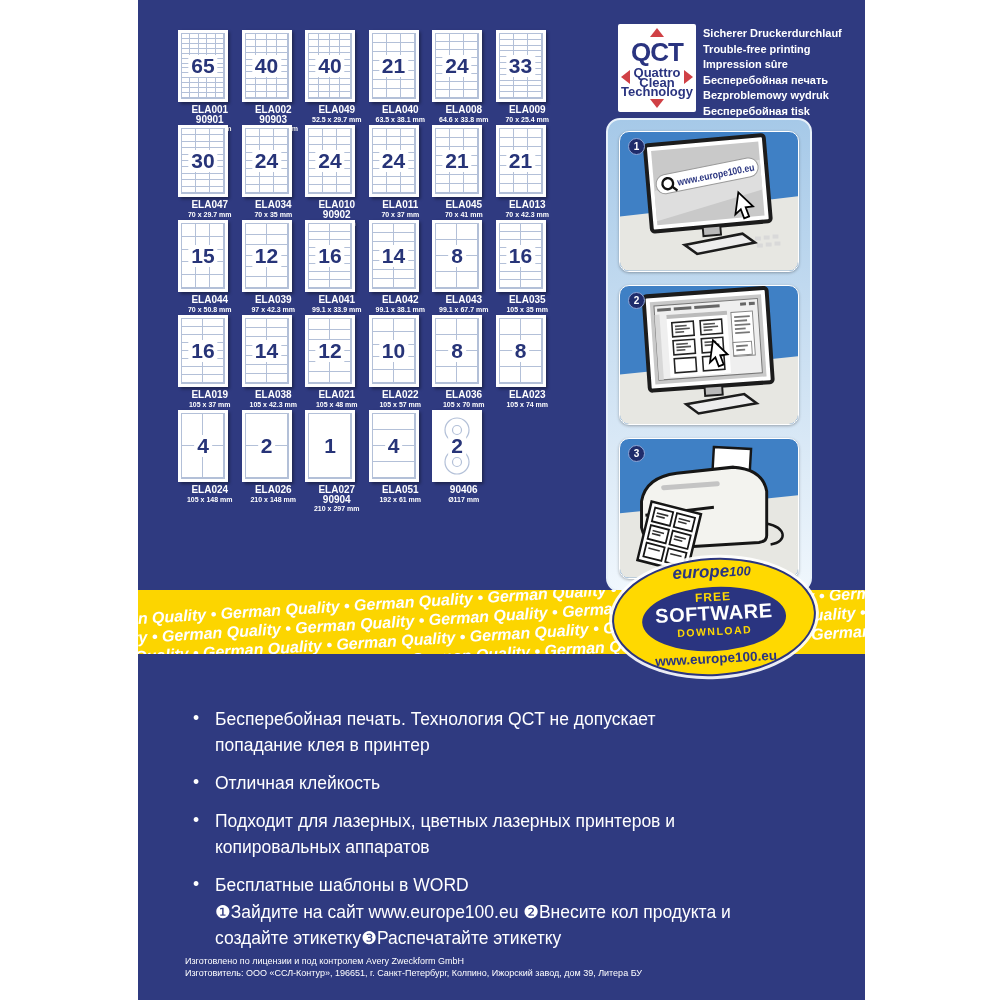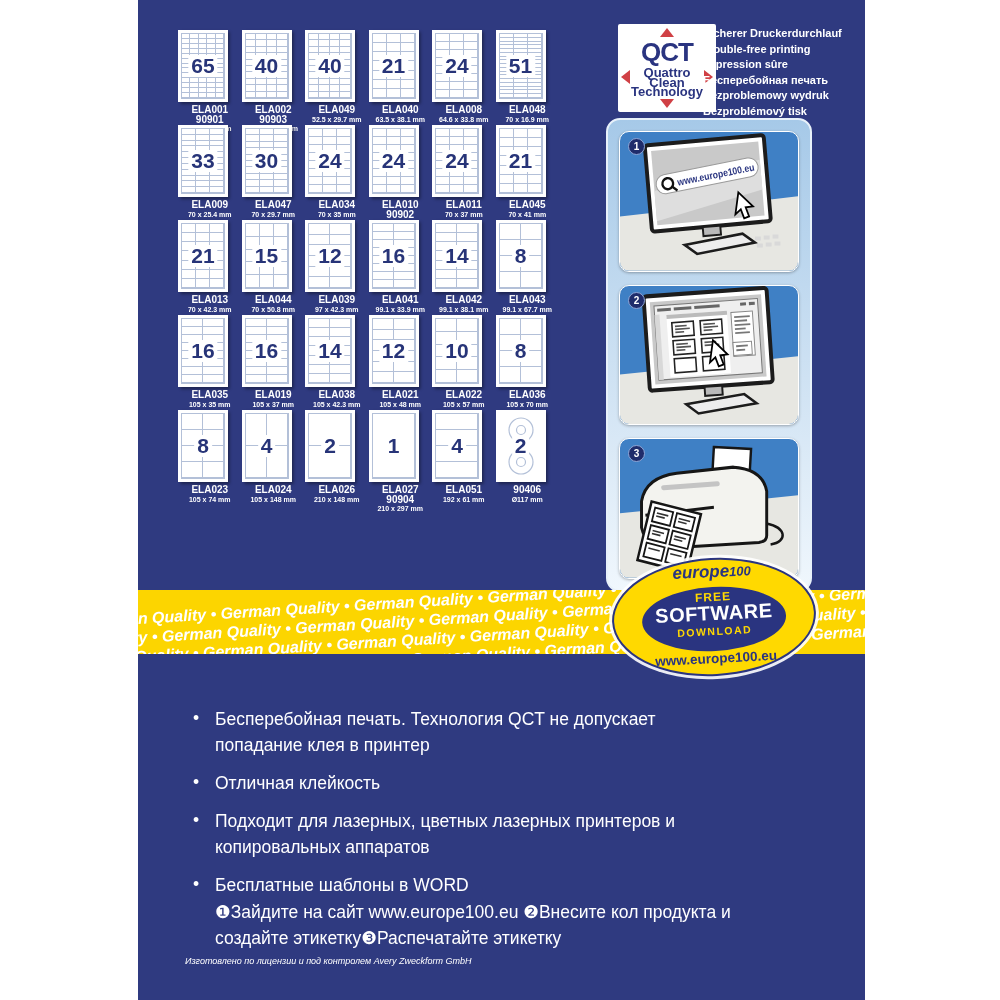--- a/index.html
+++ b/index.html
@@ -16,21 +16,21 @@
   .sgrid{position:absolute;inset:3px;border:1px solid #b3c0d8;}
   .cdsvg{position:absolute;left:3px;top:3px;width:44px;height:66px;}
   .snum{position:absolute;left:50%;top:50%;transform:translate(-50%,-50%);
         font-size:21px;font-weight:bold;color:#273478;background:#fff;
         padding:0 3px;line-height:22px;white-space:nowrap;}
   .cap{margin-top:3px;text-align:center;color:#fff;font-weight:bold;}
   .cap .code{font-size:10px;line-height:9.5px;}
   .cap .dims{font-size:7px;line-height:9px;font-weight:bold;}
 
   
-  .qct{position:absolute;left:480px;top:24px;width:98px;height:88px;background:#fff;
+  .qct{position:absolute;left:480px;top:24px;width:78px;height:88px;background:#fff;
        border-radius:2px;text-align:center;z-index:1;}
   .tri{position:absolute;width:0;height:0;}
   .tri-up{left:50%;top:4px;transform:translateX(-50%);
           border-left:7px solid transparent;border-right:7px solid transparent;border-bottom:9px solid #d04045;}
   .tri-down{left:50%;bottom:4px;transform:translateX(-50%);
           border-left:7px solid transparent;border-right:7px solid transparent;border-top:9px solid #d04045;}
   .tri-left{left:3px;top:46px;border-top:7px solid transparent;border-bottom:7px solid transparent;border-right:9px solid #d04045;}
   .tri-right{right:3px;top:46px;border-top:7px solid transparent;border-bottom:7px solid transparent;border-left:9px solid #d04045;}
   .qct-name{margin-top:14px;font-size:26px;line-height:28px;font-weight:bold;color:#2a3480;letter-spacing:-1px;}
   .qct-sub{margin-top:2px;font-size:13px;line-height:9.5px;font-weight:bold;color:#2a3480;}
@@ -75,21 +75,21 @@
          font-weight:bold;font-size:13.5px;}
 
   
   .bullets{position:absolute;left:47px;top:706px;width:560px;z-index:1;}
   .bullet{position:relative;padding-left:30px;margin-bottom:12px;color:#fff;
           font-size:17.5px;line-height:26px;}
   .bullet .mark{position:absolute;left:8px;top:-1px;}
   .bullet .sub{margin-top:1px;}
 
   
-  .fineprint{position:absolute;left:47px;top:956px;z-index:1;font-style:italic;}
+  .fineprint{position:absolute;left:47px;top:956px;z-index:1;}
   .fineprint div{color:#fff;font-size:9px;line-height:11.5px;white-space:nowrap;}
 </style>
 </head>
 <body>
 
 <div class="poster">
 
   <div class="sheets" id="sheets">
       <div class="cell">
         <div class="sheet">
@@ -134,30 +134,20 @@
         </div>
       </div>
       <div class="cell">
         <div class="sheet">
           <div class="sgrid" style="background-image: repeating-linear-gradient(90deg, transparent 0px, transparent calc(33.3333% - 1px), rgb(179, 192, 216) calc(33.3333% - 1px), rgb(179, 192, 216) 33.3333%), repeating-linear-gradient(transparent 0px, transparent calc(12.5% - 1px), rgb(179, 192, 216) calc(12.5% - 1px), rgb(179, 192, 216) 12.5%);"></div>
           <span class="snum">24</span>
         </div>
         <div class="cap">
           <div class="code">ELA008</div>
           <div class="dims">64.6 x 33.8 mm</div>
-        </div>
-      </div>
-      <div class="cell">
-        <div class="sheet">
-          <div class="sgrid" style="background-image: repeating-linear-gradient(90deg, transparent 0px, transparent calc(33.3333% - 1px), rgb(179, 192, 216) calc(33.3333% - 1px), rgb(179, 192, 216) 33.3333%), repeating-linear-gradient(transparent 0px, transparent calc(5.88235% - 1px), rgb(179, 192, 216) calc(5.88235% - 1px), rgb(179, 192, 216) 5.88235%);"></div>
-          <span class="snum">51</span>
-        </div>
-        <div class="cap">
-          <div class="code">ELA048</div>
-          <div class="dims">70 x 16.9 mm</div>
         </div>
       </div>
       <div class="cell">
         <div class="sheet">
           <div class="sgrid" style="background-image: repeating-linear-gradient(90deg, transparent 0px, transparent calc(33.3333% - 1px), rgb(179, 192, 216) calc(33.3333% - 1px), rgb(179, 192, 216) 33.3333%), repeating-linear-gradient(transparent 0px, transparent calc(9.09091% - 1px), rgb(179, 192, 216) calc(9.09091% - 1px), rgb(179, 192, 216) 9.09091%);"></div>
           <span class="snum">33</span>
         </div>
         <div class="cap">
           <div class="code">ELA009</div>
           <div class="dims">70 x 25.4 mm</div>
@@ -416,21 +406,21 @@
         <div>Technology</div>
       </div>
   </div>
 
   <div class="features" id="features">
       <div>Sicherer Druckerdurchlauf</div>
       <div>Trouble-free printing</div>
       <div>Impression sûre</div>
       <div>Бесперебойная печать</div>
       <div>Bezproblemowy wydruk</div>
-      <div>Bezproblémový tisk</div>
+      <div>Бесперебойная tisk</div>
     </div>
 
   <div class="steps">
 
     <div class="step">
       <div class="step-num">1</div>
       <svg viewBox="0 0 182 138" preserveAspectRatio="none">
         <polygon points="0,84 182,64 182,138 0,138" fill="#e7e7e2"></polygon>
         <g transform="rotate(-5 91 65)">
           <rect x="30" y="8" width="122" height="86" rx="3" fill="#ffffff" stroke="#1c1c1c" stroke-width="4"></rect>
@@ -573,14 +563,15 @@
 
   <div class="bullets" id="bullets">
       <div class="bullet"><span class="mark">•</span><span>Бесперебойная печать. Технология QCT не допускает попадание клея в принтер</span></div>
       <div class="bullet"><span class="mark">•</span><span>Отличная клейкость</span></div>
       <div class="bullet"><span class="mark">•</span><span>Подходит для лазерных, цветных лазерных принтеров и копировальных аппаратов</span></div>
       <div class="bullet"><span class="mark">•</span><span>Бесплатные шаблоны в WORD</span><div class="sub">❶Зайдите на сайт www.europe100.eu ❷Внесите кол продукта и создайте этикетку❸Распечатайте этикетку</div></div>
     </div>
 
   <div class="fineprint" id="fineprint">
       <div>Изготовлено по лицензии и под контролем Avery Zweckform GmbH</div>
+      <div>Изготовитель: ООО «ССЛ-Контур», 196651, г. Санкт-Петербург, Колпино, Ижорский завод, дом 39, Литера БУ</div>
     </div>
 </div>
 
 </body></html>

